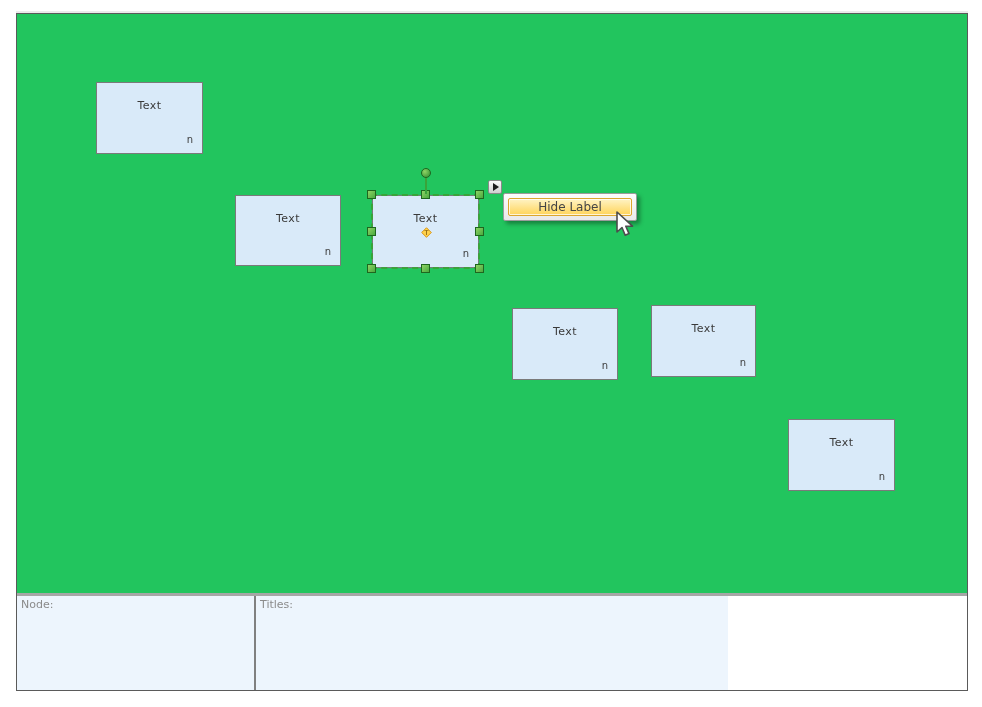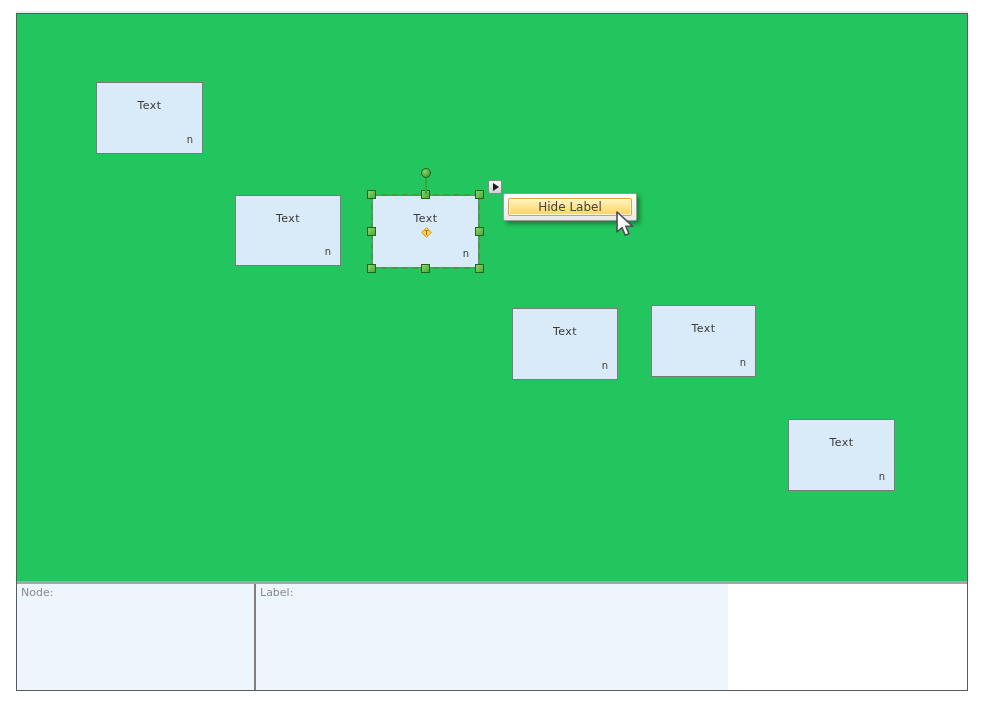--- a/index.html
+++ b/index.html
@@ -81,21 +81,21 @@
   .menu-item.highlighted{
     background:linear-gradient(#fff3c5 0%,#ffe289 55%,#ffd45a 100%);
     border:1px solid var(--menu-item-border);
     box-shadow:inset 0 0 0 1px rgba(255,255,255,0.75);
   }
 
   .cursor{position:absolute;left:598px;top:197px;z-index:10;pointer-events:none;}
 
   
   .legend-row{
-    height:109px;flex:0 0 auto;border-top:3px solid var(--separator);
+    height:97px;flex:0 0 auto;border-top:3px solid var(--separator);
     display:grid;grid-template-columns:237px 474px 1fr;
   }
   .panel{background:var(--panel-fill);position:relative;}
   .panel + .panel{border-left:2px solid #808080;}
   .panel-label{position:absolute;left:4px;top:2px;font-size:11px;color:var(--panel-label);}
 </style>
 </head>
 <body>
 
 <div class="frame">
@@ -153,17 +153,17 @@
     <svg class="cursor" width="22" height="28" viewBox="0 0 22 28">
       <path d="M2,1 L2,21 L7,16.5 L10.2,24.2 L14,22.6 L10.8,15.2 L17.5,15.2 Z" fill="#ffffff" stroke="#4d4d4d" stroke-width="1.6" stroke-linejoin="round"></path>
     </svg>
   </div>
 
   <div class="legend-row">
     <div class="panel">
       <span class="panel-label">Node:</span>
     </div>
     <div class="panel">
-      <span class="panel-label">Label:</span>
+      <span class="panel-label">Titles:</span>
     </div>
   </div>
 
 </div>
 
 </body></html>

